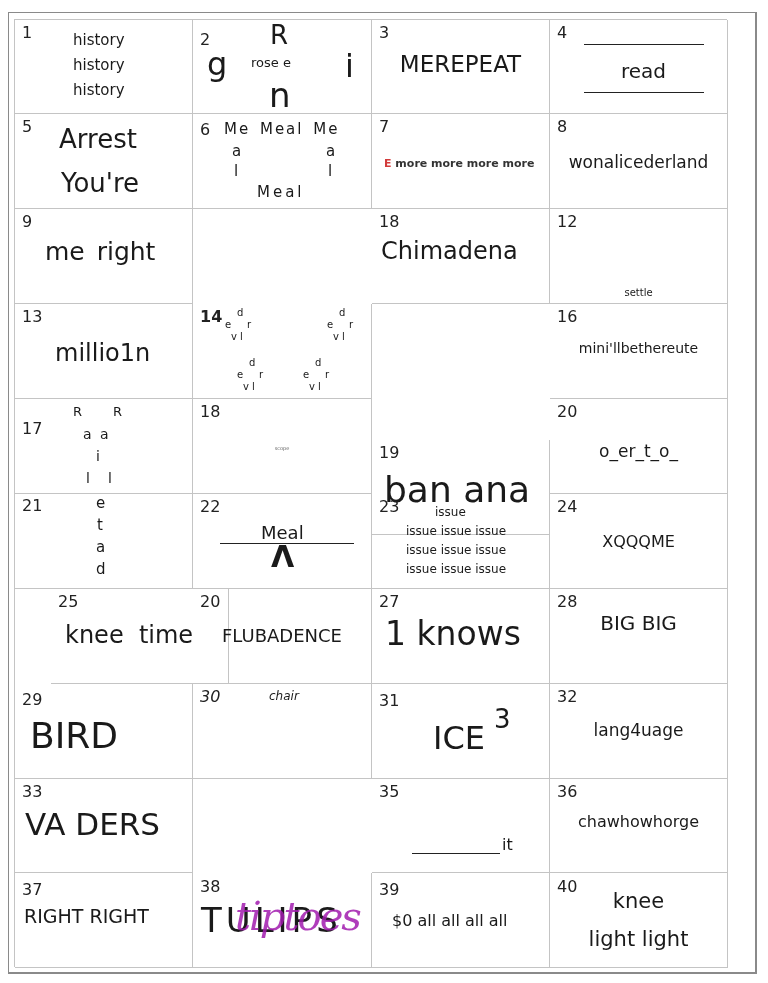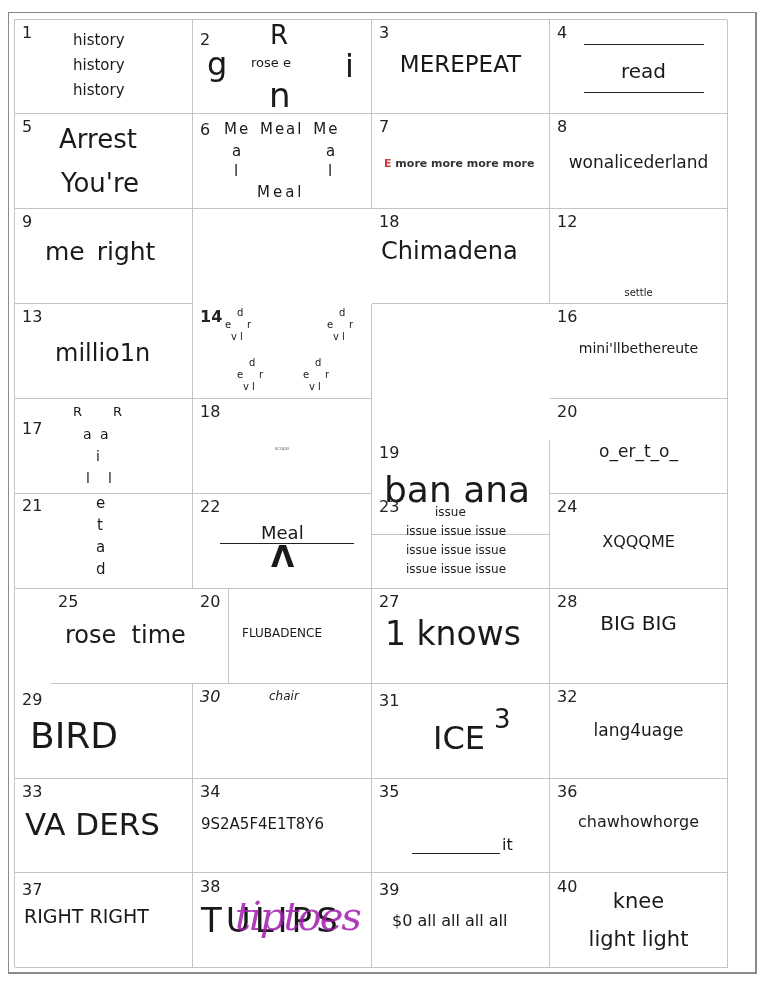--- a/index.html
+++ b/index.html
@@ -164,25 +164,25 @@
     <span class="t" style="left:34px;top:50px;font-size:12px;">issue issue issue</span>
     <span class="t" style="left:34px;top:69px;font-size:12px;">issue issue issue</span>
   </div>
   <div class="cell" style="left:535px;top:474px;width:178px;height:95px;">
     <span class="num">24</span>
     <span class="t c" style="top:40px;font-size:16px;">XQQQME</span>
   </div>
 
   <div class="cell" style="left:0;top:569px;width:178px;height:95px;margin-left:36px;">
     <span class="num">25</span>
-    <span class="t" style="left:14px;top:34px;font-size:24px;white-space:pre;">rose  time</span>
+    <span class="t" style="left:14px;top:34px;font-size:24px;white-space:pre;">knee  time</span>
   </div>
   <div class="cell" style="left:178px;top:569px;width:179px;height:95px;">
     <span class="num">20</span>
-    <span class="t c" style="top:38px;font-size:12px;">FLUBADENCE</span>
+    <span class="t c" style="top:38px;font-size:18px;">FLUBADENCE</span>
   </div>
   <div class="cell" style="left:357px;top:569px;width:178px;height:95px;">
     <span class="num">27</span>
     <span class="t" style="left:13px;top:28px;font-size:33px;">1 knows</span>
   </div>
   <div class="cell" style="left:535px;top:569px;width:178px;height:95px;">
     <span class="num">28</span>
     <span class="t c" style="top:24px;font-size:20px;">BIG BIG</span>
   </div>
 
@@ -201,24 +201,20 @@
   </div>
   <div class="cell" style="left:535px;top:664px;width:178px;height:95px;">
     <span class="num">32</span>
     <span class="t c" style="top:38px;font-size:17px;">lang4uage</span>
   </div>
 
   <div class="cell" style="left:0;top:759px;width:178px;height:94px;text-decoration:underline;">
     <span class="num">33</span>
     <span class="t" style="left:10px;top:30px;font-size:31px;">VA DERS</span>
   </div>
-  <div class="cell" style="left:178px;top:759px;width:179px;height:94px;">
-    <span class="num">34</span>
-    <span class="t" style="left:8px;top:38px;font-size:15px;">9S2A5F4E1T8Y6</span>
-  </div>
   <div class="cell" style="left:357px;top:759px;width:178px;height:94px;">
     <span class="num">35</span>
     <div class="line" style="left:40px;top:74px;width:88px;"></div>
     <span class="t" style="left:130px;top:58px;font-size:16px;">it</span>
   </div>
   <div class="cell" style="left:535px;top:759px;width:178px;height:94px;">
     <span class="num">36</span>
     <span class="t c" style="top:35px;font-size:16px;">chawhowhorge</span>
   </div>
 

